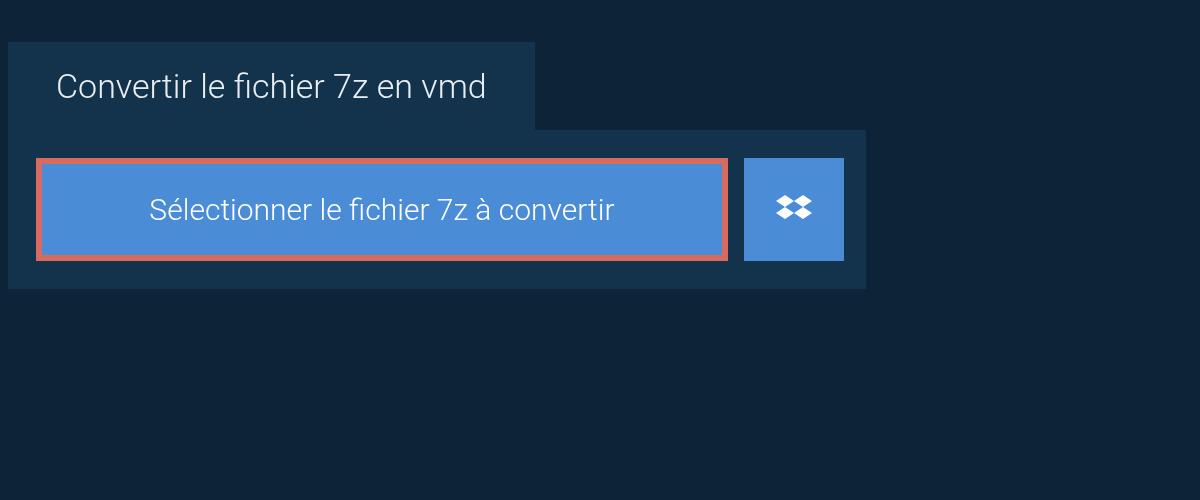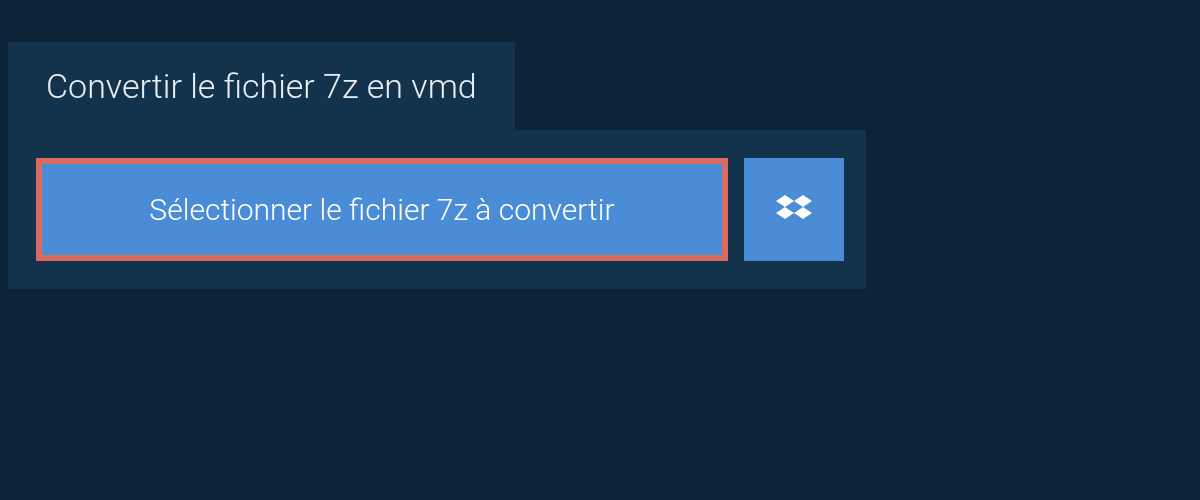--- a/index.html
+++ b/index.html
@@ -12,21 +12,21 @@
       height: 500px;
       background-color: #0d2438;
       font-family: -apple-system, BlinkMacSystemFont, "Segoe UI", Roboto, sans-serif;
       overflow: hidden;
     }
     .header-tab {
       background-color: #13324b;
       color: #e8eef3;
       font-size: 34px;
       font-weight: 300;
-      padding: 24px 38px;
+      padding: 24px 48px;
       display: inline-block;
       margin-top: 42px;
       margin-left: 8px;
     }
     .upload-panel {
       background-color: #13324b;
       margin-top: 0;
       margin-left: 8px;
       padding: 28px 28px;
       width: 858px;

